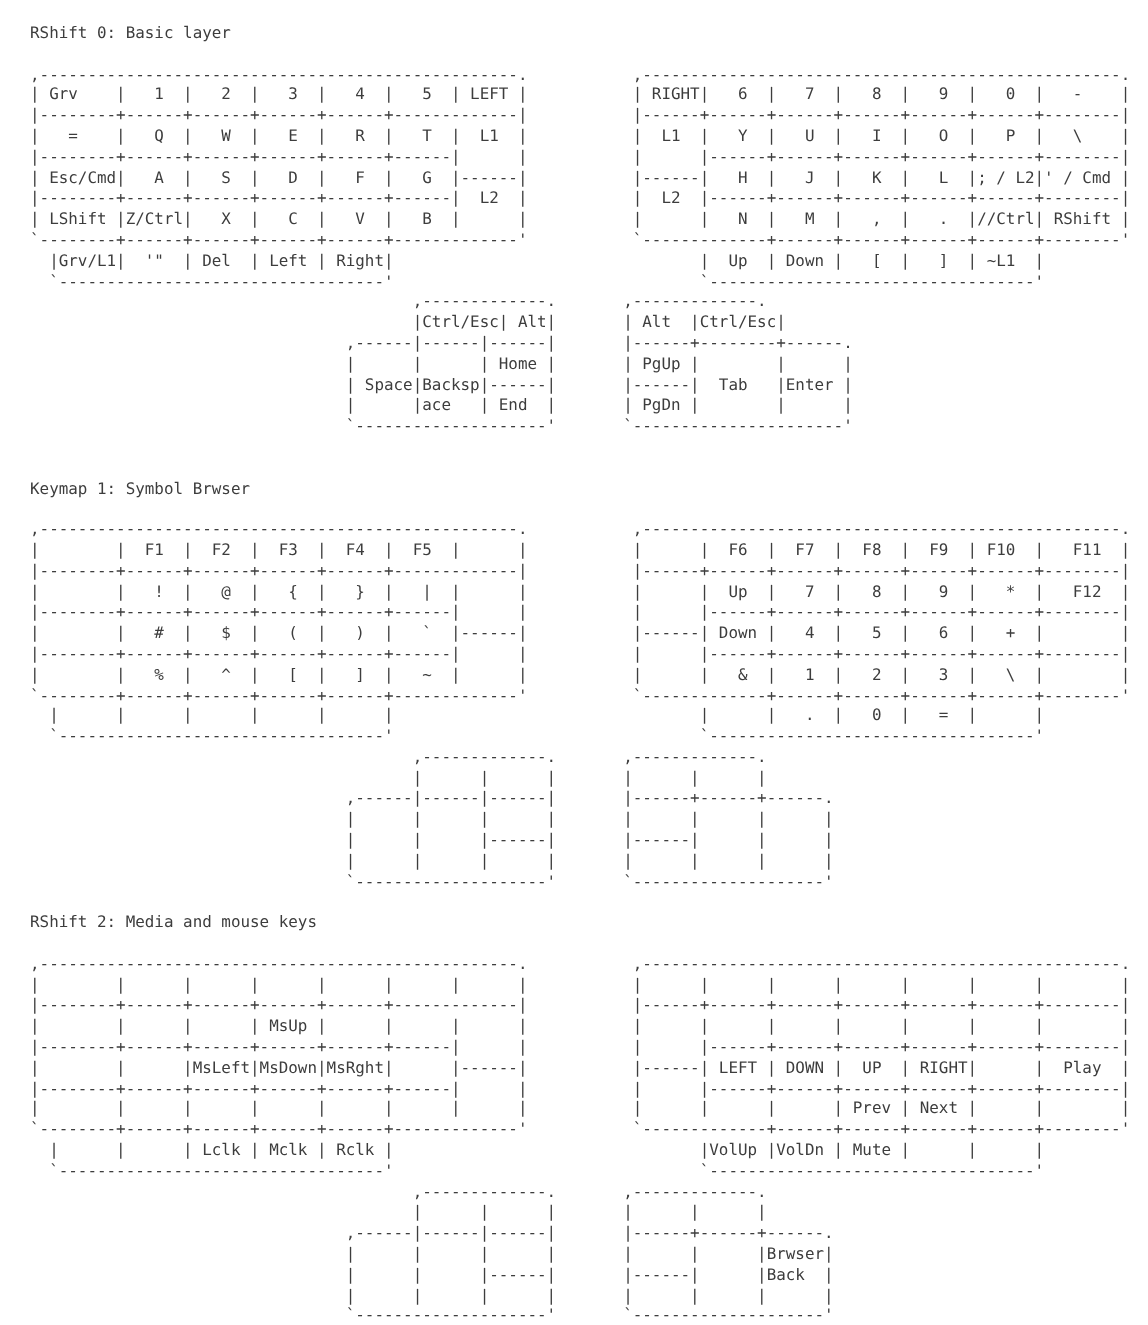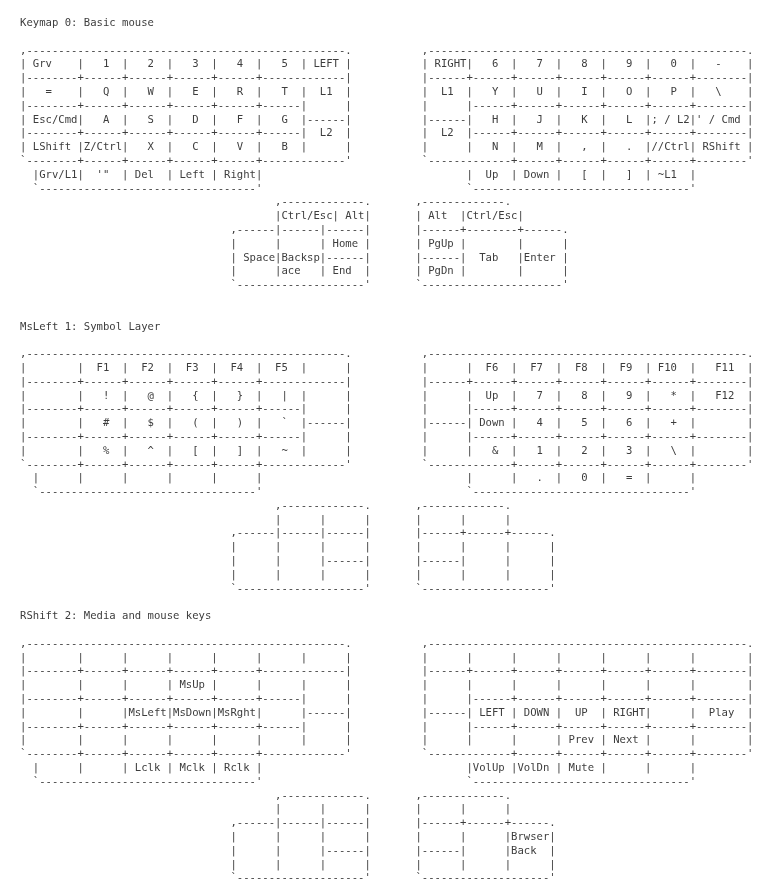--- a/index.html
+++ b/index.html
@@ -28,21 +28,21 @@
     white-space: pre;
     letter-spacing: 0;
   }
 </style>
 </head>
 <body style="background: rgb(255, 255, 255); color: rgb(61, 61, 61);">
 
 <main>
 
   <section class="sec sec-gap-2">
-    <h2 class="title">Keymap 0: Basic mouse</h2>
+    <h2 class="title">RShift 0: Basic layer</h2>
     <pre class="art">,--------------------------------------------------.           ,--------------------------------------------------.
 | Grv    |   1  |   2  |   3  |   4  |   5  | LEFT |           | RIGHT|   6  |   7  |   8  |   9  |   0  |   -    |
 |--------+------+------+------+------+-------------|           |------+------+------+------+------+------+--------|
 |   =    |   Q  |   W  |   E  |   R  |   T  |  L1  |           |  L1  |   Y  |   U  |   I  |   O  |   P  |   \    |
 |--------+------+------+------+------+------|      |           |      |------+------+------+------+------+--------|
 | Esc/Cmd|   A  |   S  |   D  |   F  |   G  |------|           |------|   H  |   J  |   K  |   L  |; / L2|' / Cmd |
 |--------+------+------+------+------+------|  L2  |           |  L2  |------+------+------+------+------+--------|
 | LShift |Z/Ctrl|   X  |   C  |   V  |   B  |      |           |      |   N  |   M  |   ,  |   .  |//Ctrl| RShift |
 `--------+------+------+------+------+-------------'           `-------------+------+------+------+------+--------'
   |Grv/L1|  '"  | Del  | Left | Right|                                |  Up  | Down |   [  |   ]  | ~L1  |
@@ -50,21 +50,21 @@
                                         ,-------------.       ,-------------.
                                         |Ctrl/Esc| Alt|       | Alt  |Ctrl/Esc|
                                  ,------|------|------|       |------+--------+------.
                                  |      |      | Home |       | PgUp |        |      |
                                  | Space|Backsp|------|       |------|  Tab   |Enter |
                                  |      |ace   | End  |       | PgDn |        |      |
                                  `--------------------'       `----------------------'</pre>
   </section>
 
   <section class="sec sec-gap-1">
-    <h2 class="title">MsLeft 1: Symbol Layer</h2>
+    <h2 class="title">Keymap 1: Symbol Brwser</h2>
     <pre class="art">,--------------------------------------------------.           ,--------------------------------------------------.
 |        |  F1  |  F2  |  F3  |  F4  |  F5  |      |           |      |  F6  |  F7  |  F8  |  F9  | F10  |   F11  |
 |--------+------+------+------+------+-------------|           |------+------+------+------+------+------+--------|
 |        |   !  |   @  |   {  |   }  |   |  |      |           |      |  Up  |   7  |   8  |   9  |   *  |   F12  |
 |--------+------+------+------+------+------|      |           |      |------+------+------+------+------+--------|
 |        |   #  |   $  |   (  |   )  |   `  |------|           |------| Down |   4  |   5  |   6  |   +  |        |
 |--------+------+------+------+------+------|      |           |      |------+------+------+------+------+--------|
 |        |   %  |   ^  |   [  |   ]  |   ~  |      |           |      |   &amp;  |   1  |   2  |   3  |   \  |        |
 `--------+------+------+------+------+-------------'           `-------------+------+------+------+------+--------'
   |      |      |      |      |      |                                |      |   .  |   0  |   =  |      |

